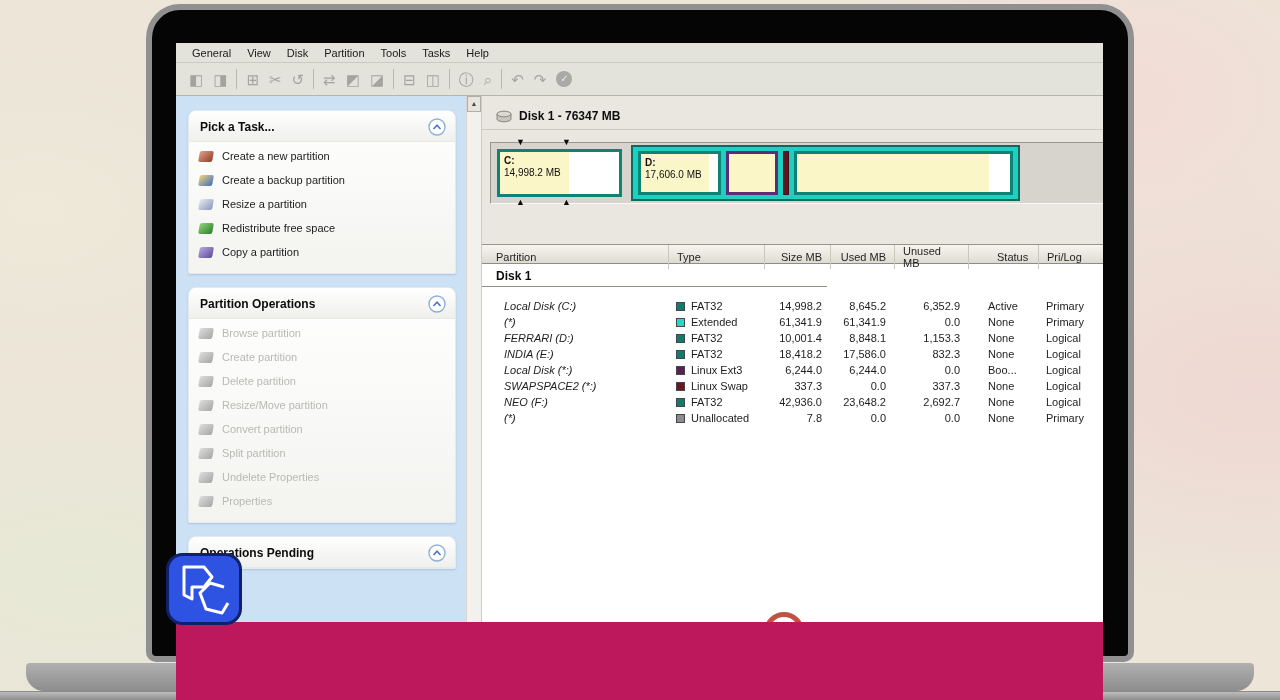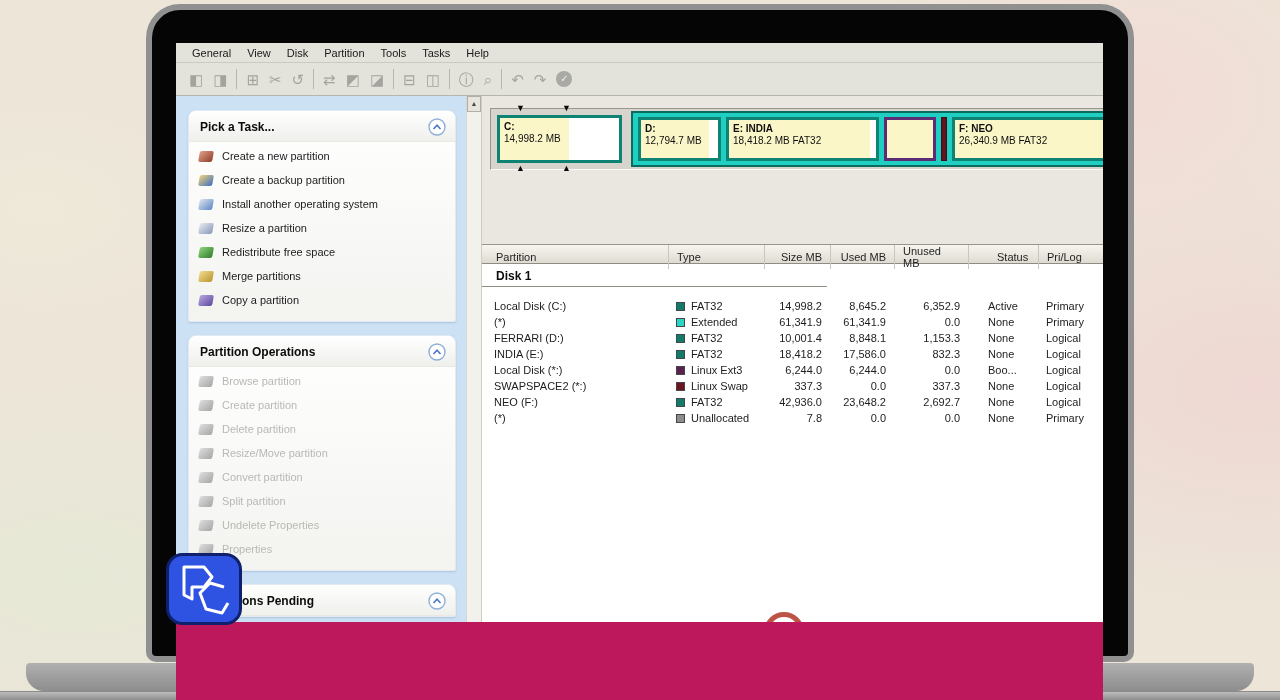--- a/index.html
+++ b/index.html
@@ -146,21 +146,21 @@
   .group-row {
     font-size:12px; font-weight:bold; color:#0d0d0d;
     padding:5px 0 3px 14px; width:345px; border-bottom:1px solid #8f8c84;
     margin-bottom:11px;
   }
   .trow {
     display:grid; grid-template-columns:186px 96px 66px 64px 74px 70px 1fr;
     height:16px; align-items:center; font-size:11px; color:#1d1d1d;
   }
   .td { padding-left:8px; white-space:nowrap; overflow:hidden; }
-  .td:first-child { padding-left:12px; }
+  .td:first-child { padding-left:22px;font-style:italic; }
   .td.num { text-align:right; padding-right:8px; }
   .td.status { padding-left:20px; }
   .type-cell { display:flex; align-items:center; gap:6px; padding-left:8px; }
   .sq { width:9px; height:9px; border:1px solid #46464a; flex:none; }
 
   .red-annotation {
     position:absolute; left:282px; top:516px; width:40px; height:40px;
     border:5px solid #b23524; border-radius:50%; opacity:.85;
   }
 
@@ -236,34 +236,26 @@
         <div class="panel-body" id="pick-task-body">
             <div class="task-item">
               <span class="task-icon" style="background: linear-gradient(135deg, rgb(224, 161, 137), rgb(143, 61, 42));"></span>
               <span class="task-label">Create a new partition</span>
             </div>
             <div class="task-item">
               <span class="task-icon" style="background: linear-gradient(135deg, rgb(240, 210, 122), rgb(63, 111, 196));"></span>
               <span class="task-label">Create a backup partition</span>
             </div>
             <div class="task-item">
-              <span class="task-icon" style="background: linear-gradient(135deg, rgb(223, 228, 236), rgb(93, 135, 201));"></span>
-              <span class="task-label">Install another operating system</span>
-            </div>
-            <div class="task-item">
               <span class="task-icon" style="background: linear-gradient(135deg, rgb(232, 235, 240), rgb(136, 152, 184));"></span>
               <span class="task-label">Resize a partition</span>
             </div>
             <div class="task-item">
               <span class="task-icon" style="background: linear-gradient(135deg, rgb(143, 212, 126), rgb(47, 125, 42));"></span>
               <span class="task-label">Redistribute free space</span>
-            </div>
-            <div class="task-item">
-              <span class="task-icon" style="background: linear-gradient(135deg, rgb(242, 220, 142), rgb(185, 149, 47));"></span>
-              <span class="task-label">Merge partitions</span>
             </div>
             <div class="task-item">
               <span class="task-icon" style="background: linear-gradient(135deg, rgb(185, 167, 224), rgb(93, 74, 158));"></span>
               <span class="task-label">Copy a partition</span>
             </div>
           </div>
       </div>
 
       <div class="panel">
         <div class="panel-header">
@@ -318,58 +310,54 @@
           </svg>
         </div>
       </div>
     </div>
 
     <div class="vscroll">
       <div class="vscroll-btn">▲</div>
     </div>
 
     <div class="main">
+      <div class="disk-title-row">
+        <svg width="16" height="13" viewBox="0 0 16 13">
+          <path d="M1 4 v5 a7 2.8 0 0 0 14 0 v-5" fill="#c9c6bf" stroke="#89867e" stroke-width="1"></path>
+          <ellipse cx="8" cy="4" rx="7" ry="2.8" fill="#dcd9d2" stroke="#89867e" stroke-width="1"></ellipse>
+        </svg>
+        <span class="disk-title">Disk 1 - 76347 MB</span>
+      </div>
 
       <div class="map-box" id="map-box">
           <div class="pblock" style="width: 125px; border: 3px solid rgb(14, 130, 115);">
             <div class="fillbg" style="background: linear-gradient(90deg, rgb(250, 246, 200) 58%, rgb(255, 255, 255) 58%);"></div>
             <div class="block-label">
               <div class="l1">C:</div>
               <div class="l2">14,998.2 MB</div>
             </div>
             <span class="sel-arrow" style="left: 16px; top: -14px;">▼</span>
             <span class="sel-arrow" style="left: 62px; top: -14px;">▼</span>
             <span class="sel-arrow" style="left: 16px; bottom: -13px;">▲</span>
             <span class="sel-arrow" style="left: 62px; bottom: -13px;">▲</span>
           </div>
           <div class="ext-wrap">
             <div class="pblock" style="width: 83px; border: 3px solid rgb(14, 130, 115);">
               <div class="fillbg" style="background: linear-gradient(90deg, rgb(250, 246, 200) 88%, rgb(255, 255, 255) 88%);"></div>
               <div class="block-label">
                 <div class="l1">D:</div>
-                <div class="l2">12,794.7 MB</div>
-              </div>
-            </div>
-            <div class="pblock" style="width: 153px; border: 3px solid rgb(14, 130, 115);">
-              <div class="fillbg" style="background: linear-gradient(90deg, rgb(250, 246, 200) 96%, rgb(255, 255, 255) 96%);"></div>
-              <div class="block-label">
-                <div class="l1">E:  INDIA</div>
-                <div class="l2">18,418.2 MB    FAT32</div>
+                <div class="l2">17,606.0 MB</div>
               </div>
             </div>
             <div class="pblock" style="width: 52px; border: 3px solid rgb(91, 45, 116);">
               <div class="fillbg" style="background: linear-gradient(90deg, rgb(250, 246, 200) 100%, rgb(255, 255, 255) 100%);"></div>
             </div>
             <div class="swap-bar" style="width: 6px;"></div>
             <div class="pblock" style="width: 219px; border: 3px solid rgb(14, 130, 115);">
               <div class="fillbg" style="background: linear-gradient(90deg, rgb(250, 246, 200) 90%, rgb(255, 255, 255) 90%);"></div>
-              <div class="block-label">
-                <div class="l1">F:  NEO</div>
-                <div class="l2">26,340.9 MB    FAT32</div>
-              </div>
             </div>
           </div>
         </div>
 
       <div class="table-area">
         <div class="thead" id="thead">
             <div class="th">Partition</div>
             <div class="th">Type</div>
             <div class="th num">Size MB</div>
             <div class="th num">Used MB</div>

